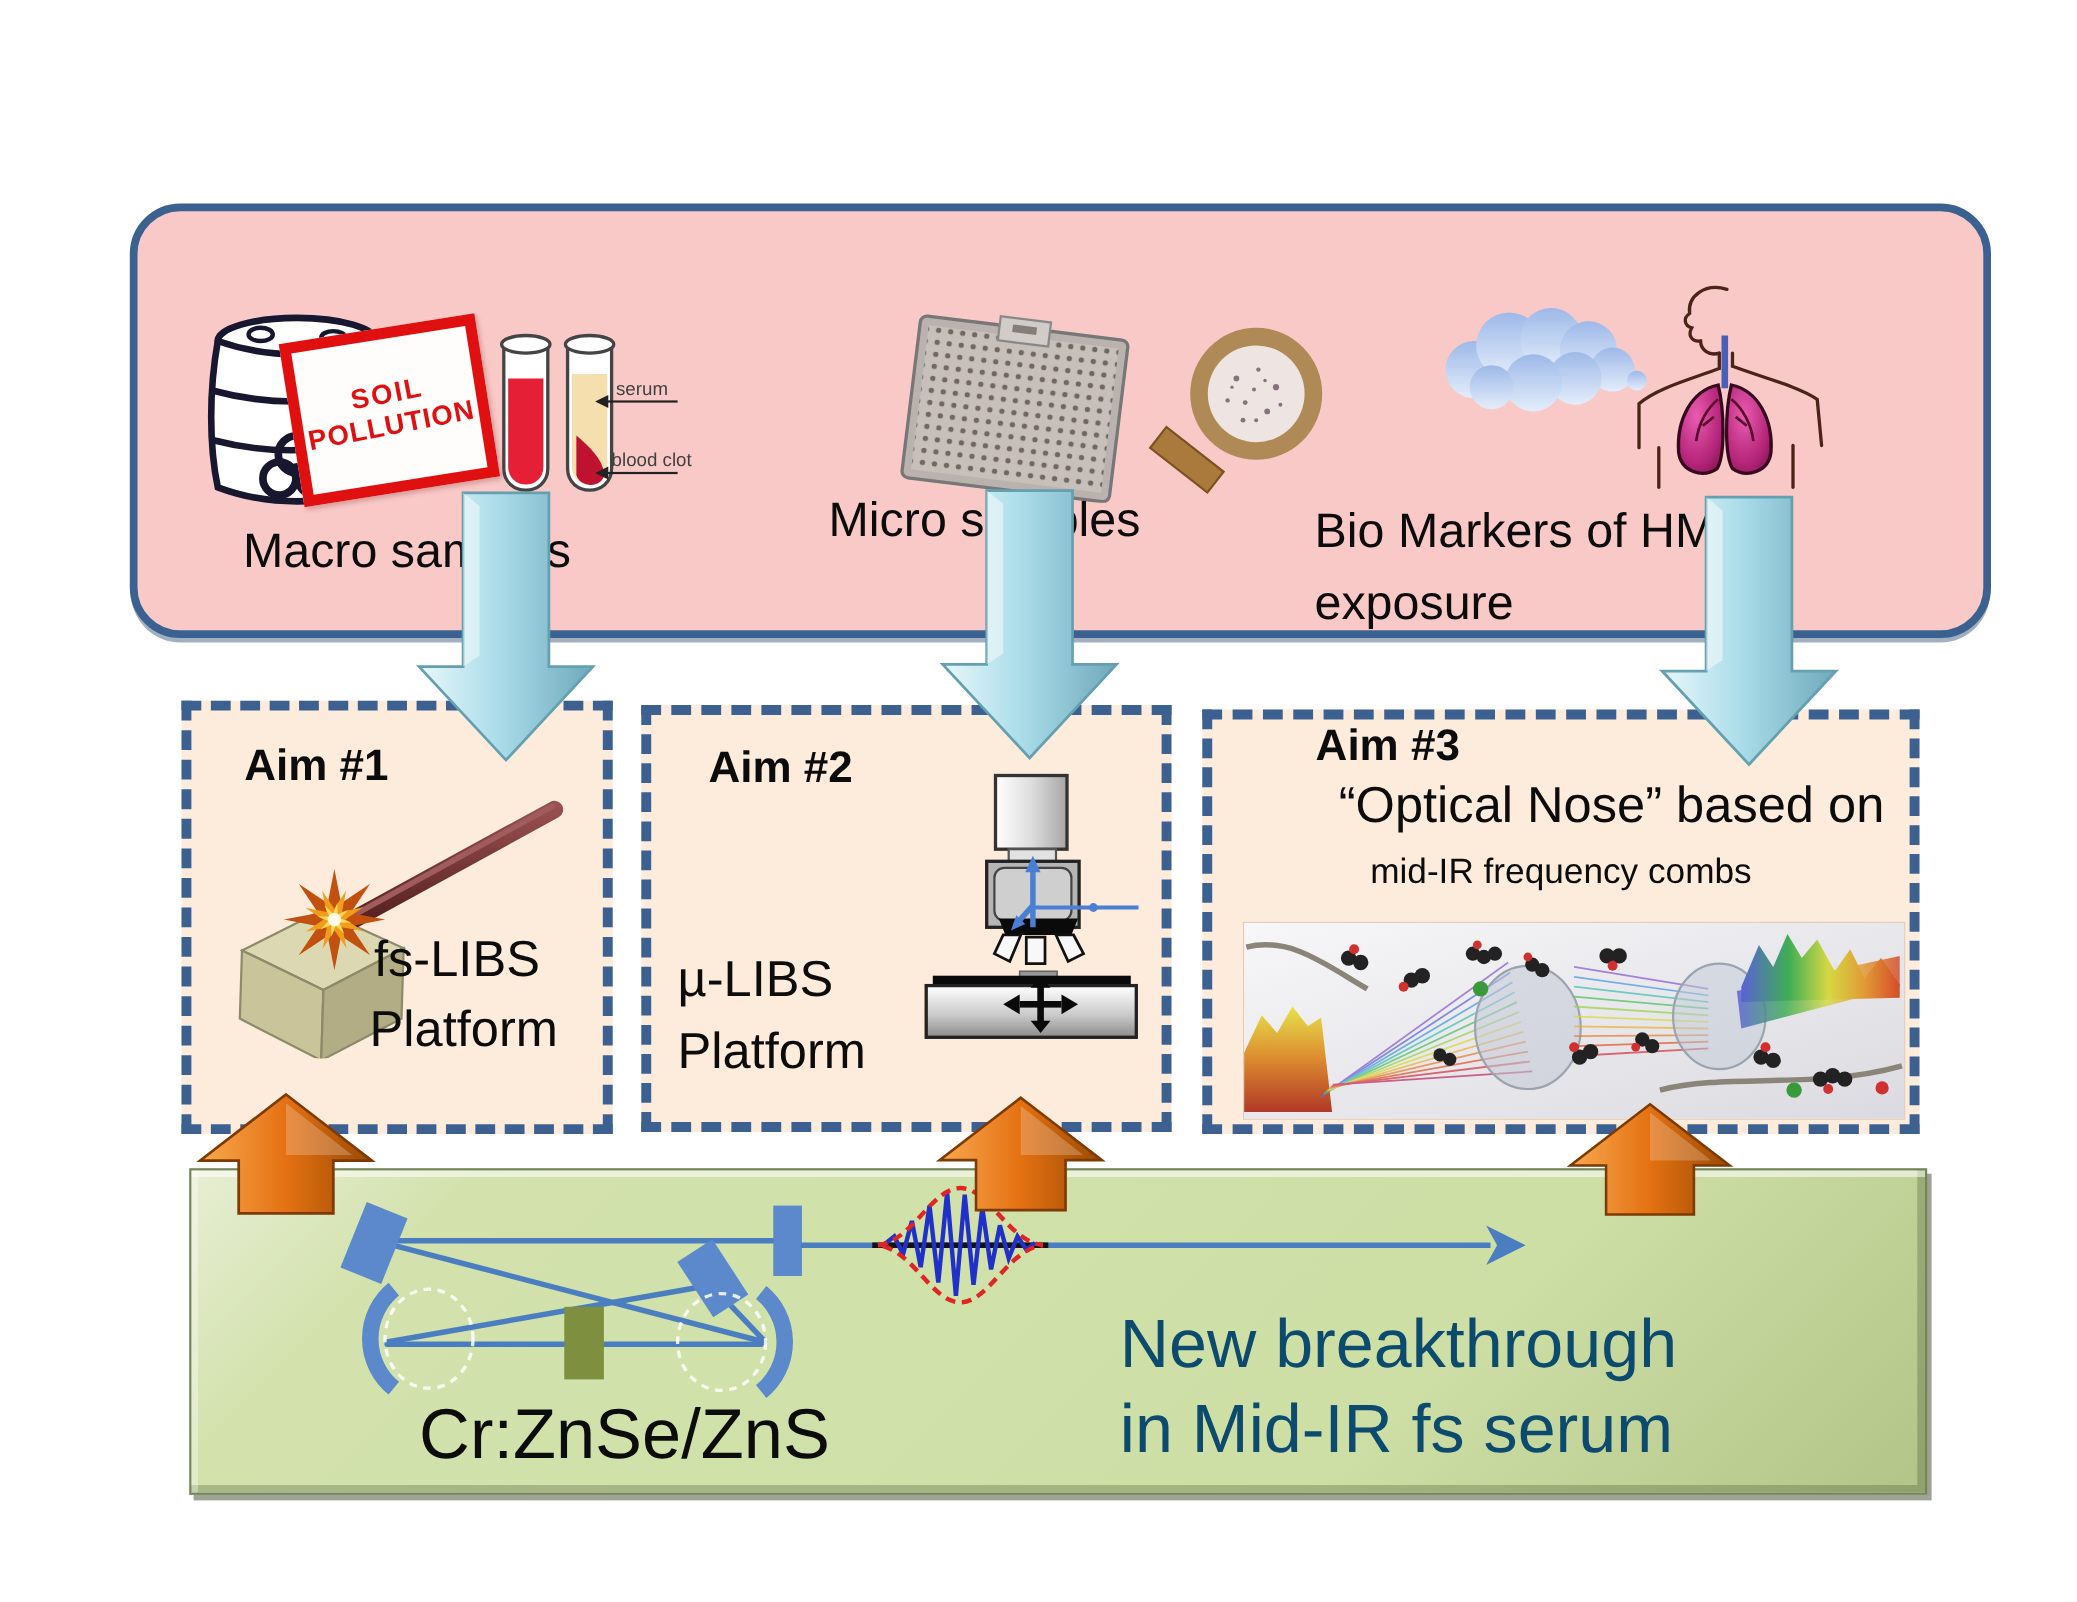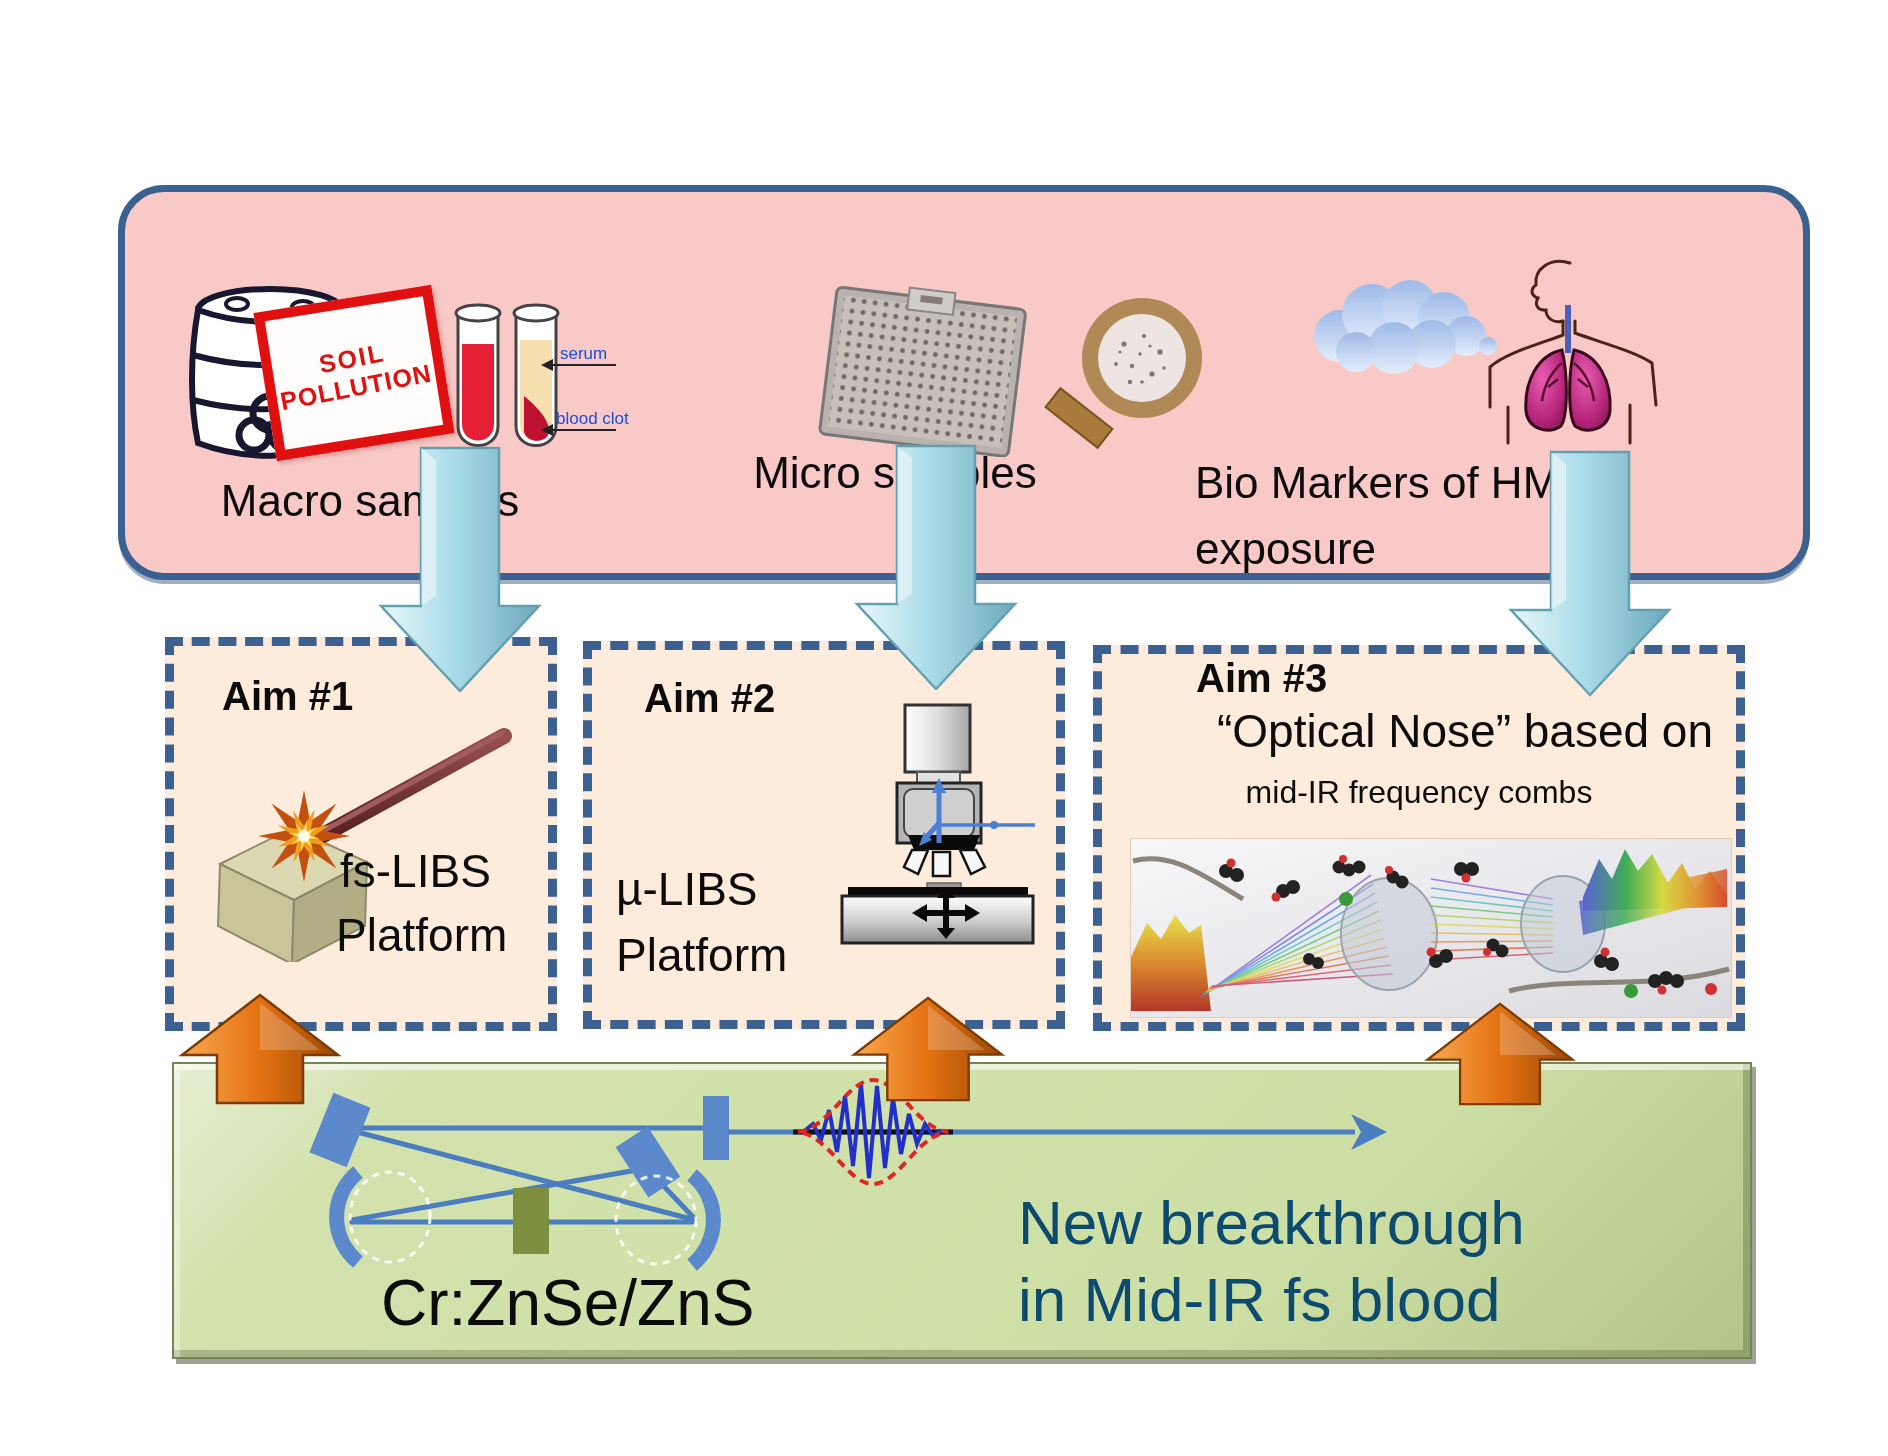--- a/index.html
+++ b/index.html
@@ -13,21 +13,21 @@
   #lbl-macro{left:170px;top:476px;width:400px;text-align:center;font-size:44px;}
   #lbl-micro{left:700px;top:448px;width:390px;text-align:center;font-size:44px;}
   #lbl-bio{left:1195px;top:450px;font-size:44px;line-height:66px;}
   #barrel{left:175px;top:280px;}
   #sign{left:264px;top:298px;width:160px;height:130px;background:#fffdfb;border:10px solid #e01010;
         transform:rotate(-9deg);display:flex;flex-direction:column;align-items:center;justify-content:center;
         box-shadow:2px 3px 4px rgba(120,30,30,.25);}
   #sign .s1{font-size:25px;font-weight:bold;color:#e01010;letter-spacing:2px;transform:rotate(-2deg);}
   #sign .s2{font-size:25px;font-weight:bold;color:#e01010;letter-spacing:1px;transform:rotate(-2deg);}
   #tubes{left:446px;top:300px;}
-  .ann{font-size:17px;color:#1d4ed8;}
+  .ann{font-size:17px;color:#404040;}
   #ann-serum-t{left:560px;top:344px;}
   #ann-clot-t{left:556px;top:409px;}
   .annline{height:0;border-top:2px solid #222;}
   #ann-serum-l{left:552px;top:364px;width:64px;}
   #ann-clot-l{left:552px;top:429px;width:64px;}
   .anntri{width:0;height:0;border-top:6px solid transparent;border-bottom:6px solid transparent;border-right:12px solid #222;}
   #ann-serum-a{left:541px;top:359px;}
   #ann-clot-a{left:541px;top:424px;}
   #mesh{left:818px;top:282px;}
   #mag{left:1040px;top:286px;}
@@ -431,21 +431,21 @@
     <g>
       <line x1="68" y1="64" x2="228" y2="64" stroke="#111" stroke-width="5"></line>
       <polyline points="78,64 88,56 96,72 104,42 112,84 120,28 128,98 136,16 144,110 152,18 160,100 168,30 176,86 184,46 192,76 200,56 208,68 216,62" fill="none" stroke="#2030c8" stroke-width="4"></polyline>
       <path d="M 73 64 C 105 60, 122 12, 148 12 C 174 12, 191 60, 223 64 C 191 68, 174 116, 148 116 C 122 116, 105 68, 73 64 Z" fill="none" stroke="#e02525" stroke-width="4" stroke-dasharray="9 6"></path>
     </g>
   </svg>
 
   <div class="abs" id="lbl-crystal">Cr:ZnSe/ZnS</div>
   <div class="abs" id="headline">
     <span>New breakthrough</span><br>
-    <span>in Mid-IR fs blood</span>
+    <span>in Mid-IR fs serum</span>
   </div>
 
   <svg class="abs oarrow" id="oa1" width="164" height="112" viewBox="-82 0 164 112">
     <polygon points="0,2 78,62 43,62 43,110 -43,110 -43,62 -78,62" fill="url(#og)" stroke="#7d3a02" stroke-width="2.5"></polygon>
     <polygon points="0,10 60,57 0,57" fill="#ffffff" opacity="0.22"></polygon>
   </svg>
   <svg class="abs oarrow" id="oa2" width="164" height="106" viewBox="-82 0 164 112">
     <polygon points="0,2 78,62 43,62 43,110 -43,110 -43,62 -78,62" fill="url(#og)" stroke="#7d3a02" stroke-width="2.5"></polygon>
     <polygon points="0,10 60,57 0,57" fill="#ffffff" opacity="0.22"></polygon>
   </svg>

